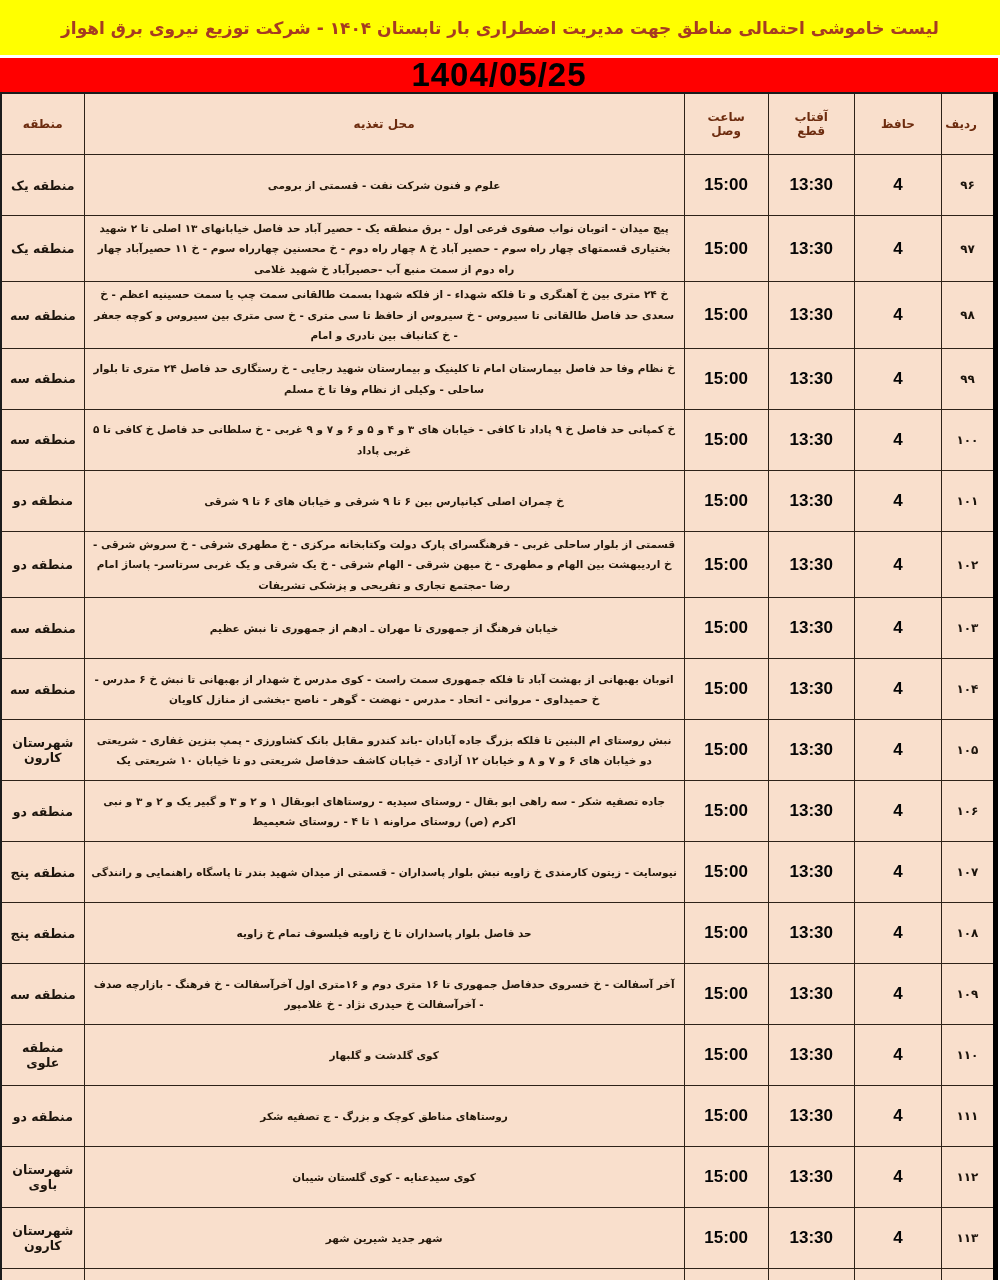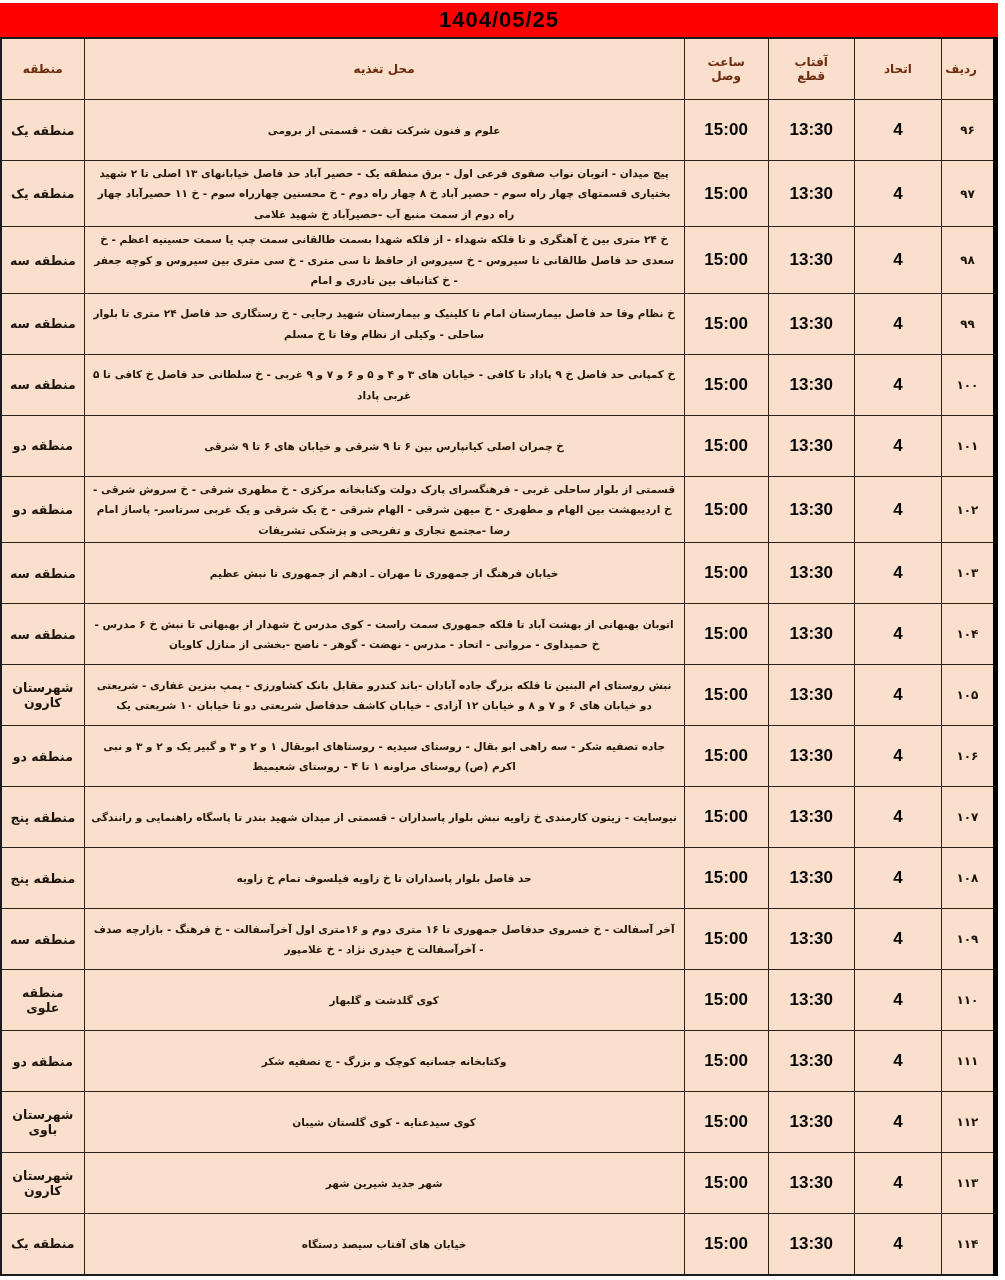--- a/index.html
+++ b/index.html
@@ -20,21 +20,21 @@
     letter-spacing:0;
   }
 
   
   .date-bar{
     width:998px;height:34px;background:#ff0000;margin-top:3px;
     display:flex;align-items:center;justify-content:center;
   }
   .date-bar .date{
     font-family:"Liberation Sans",sans-serif;
-    font-weight:bold;font-size:22px;color:#000000;letter-spacing:1px;
+    font-weight:bold;font-size:33px;color:#000000;letter-spacing:1px;
   }
 
   
   table.outage{
     direction:rtl;border-collapse:collapse;table-layout:fixed;
     width:998px;
     border:2px solid #1c1c1c;
     border-right:5px solid #000000;
   }
   table.outage th, table.outage td{
@@ -64,38 +64,41 @@
   td.cell-region{
     font-size:12.5px;font-weight:bold;color:#1c140c;
     padding:0 3px;
   }
 </style>
 </head>
 <body>
 
 <div class="page">
 
+  <div class="banner">
+    <div class="title">لیست خاموشی احتمالی مناطق جهت مدیریت اضطراری بار تابستان ۱۴۰۴ - شرکت توزیع نیروی برق اهواز</div>
+  </div>
 
   <div class="date-bar">
     <div class="date">1404/05/25</div>
   </div>
 
   <table class="outage">
     <colgroup>
       <col style="width:54px">
       <col style="width:87px">
       <col style="width:86px">
       <col style="width:84px">
       <col style="width:599px">
       <col style="width:83px">
     </colgroup>
     <thead>
       <tr>
         <th>ردیف</th>
-        <th>اتحاد</th>
+        <th>حافظ</th>
         <th>آفتاب قطع</th>
         <th>ساعت وصل</th>
         <th>محل تغذیه</th>
         <th>منطقه</th>
       </tr>
     </thead>
     <tbody id="rows-body">
   <tr>
     <td class="cell-rownum">۹۶</td>
     <td class="cell-block">4</td>
@@ -229,21 +232,21 @@
     <td class="cell-time">15:00</td>
     <td class="cell-feed">کوی گلدشت و گلبهار</td>
     <td class="cell-region">منطقه علوی</td>
   </tr>
 
   <tr>
     <td class="cell-rownum">۱۱۱</td>
     <td class="cell-block">4</td>
     <td class="cell-time">13:30</td>
     <td class="cell-time">15:00</td>
-    <td class="cell-feed">وکتابخانه جسانیه کوچک و بزرگ - ج تصفیه شکر</td>
+    <td class="cell-feed">روستاهای مناطق کوچک و بزرگ - ج تصفیه شکر</td>
     <td class="cell-region">منطقه دو</td>
   </tr>
 
   <tr>
     <td class="cell-rownum">۱۱۲</td>
     <td class="cell-block">4</td>
     <td class="cell-time">13:30</td>
     <td class="cell-time">15:00</td>
     <td class="cell-feed">کوی سیدعنایه - کوی گلستان شیبان</td>
     <td class="cell-region">شهرستان باوی</td>

